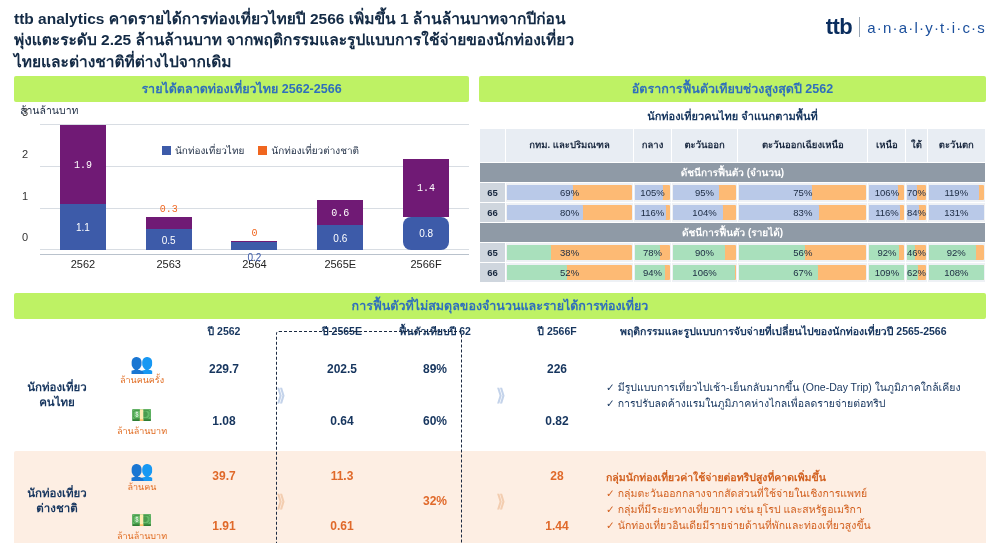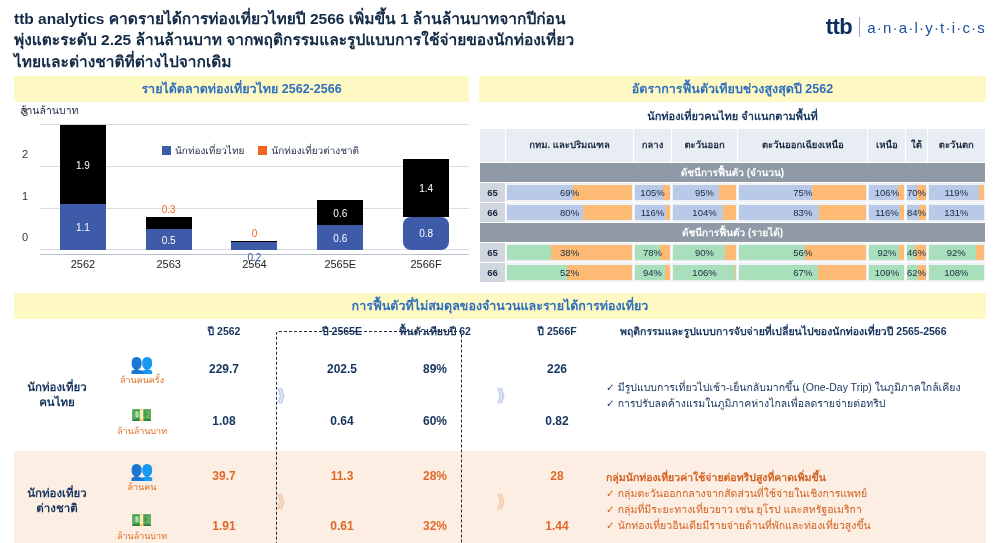--- a/index.html
+++ b/index.html
@@ -23,21 +23,21 @@
     max-width:760px;
   }
   .headline div { white-space:nowrap; }
   .logo { display:flex; align-items:center; gap:7px; padding-top:6px; }
   .logo-ttb { font-size:22px; font-weight:bold; color:#0a2d5e; letter-spacing:-0.5px; }
   .logo-bar { width:1px; height:20px; background:#9aa7b6; }
   .logo-an { font-size:15px; color:#1b4f9c; letter-spacing:1.2px; }
 
   
   .bar {
-    background:#fef9c3; color:#2f6fbc; text-align:center;
+    background:#bef264; color:#2f6fbc; text-align:center;
     font-size:12.5px; font-weight:bold; padding:3px 0; border-radius:2px;
   }
 
   
   .toprow { display:flex; gap:10px; padding:2px 14px 0 14px; }
   .panel-left { width:455px; }
   .panel-right { flex:1; }
 
   .chart-area { position:relative; height:160px; margin-top:6px; }
   .axis-label { font-size:10.5px; color:#1b2a41; margin-left:6px; }
@@ -47,21 +47,21 @@
   .sw-blue { background:#3d5ba9; }
   .sw-orange { background:#f0661f; }
 
   .plot { position:relative; height:125px; margin-left:26px; margin-top:2px; }
   .gridline { position:absolute; left:0; right:0; height:1px; background:#d8dde3; }
   .ytick { position:absolute; left:-18px; font-size:11px; color:#333; transform:translateY(-7px); }
   .bars { position:absolute; left:0; right:0; bottom:0; height:100%; display:flex; }
   .bargroup { flex:1; display:flex; flex-direction:column; justify-content:flex-end; align-items:center; position:relative; }
   .bar-seg { width:46px; position:relative; }
   .bar-blue { background:#3d5ba9; }
-  .bar-orange { background:#000000; }
+  .bar-orange { background:#701a75;font-family:Liberation Mono, monospace; }
   .seg-label { position:absolute; left:0; right:0; text-align:center; font-size:10px; color:#fff; top:50%; transform:translateY(-50%); }
   .seg-label.out { color:#f0661f; top:-13px; transform:none; }
   .seg-label.outb { color:#3d5ba9; top:auto; bottom:-13px; transform:none; }
   .xlabels { display:flex; margin-left:26px; margin-top:4px; border-top:1px solid #b9c2cc; padding-top:3px;}
   .xlabels div { flex:1; text-align:center; font-size:11px; color:#222; }
 
   
   .tbl-cap { text-align:center; font-size:11px; font-weight:bold; color:#16355e; margin:5px 0 3px; }
   table.recov { width:100%; border-collapse:collapse; font-size:9.5px; }
   table.recov th, table.recov td { border:1px solid #ffffff; text-align:center; padding:2px 1px; }
@@ -484,21 +484,20 @@
     <div class="c-2562">
       <div style="height:50px;line-height:50px;"><span class="numcell orange">39.7</span></div>
       <div style="height:50px;line-height:50px;"><span class="numcell orange">1.91</span></div>
     </div>
     <div class="c-arrow" style="color:#f3cdb0;">⟫</div>
     <div class="c-2565">
       <div style="height:50px;line-height:50px;"><span class="numcell orange">11.3</span></div>
       <div style="height:50px;line-height:50px;"><span class="numcell orange">0.61</span></div>
     </div>
     <div class="c-rec">
-      <div style="height:50px;line-height:50px;"><span class="numcell orange">28%</span></div>
       <div style="height:50px;line-height:50px;"><span class="numcell orange">32%</span></div>
     </div>
     <div class="c-arrow" style="color:#f3cdb0;">⟫</div>
     <div class="c-2566">
       <div style="height:50px;line-height:50px;"><span class="numcell orange">28</span></div>
       <div style="height:50px;line-height:50px;"><span class="numcell orange">1.44</span></div>
     </div>
     <div class="c-beh bullets orange">
       <div style="font-weight:bold;">กลุ่มนักท่องเที่ยวค่าใช้จ่ายต่อทริปสูงที่คาดเพิ่มขึ้น</div>
       <div>✓ กลุ่มตะวันออกกลางจากสัดส่วนที่ใช้จ่ายในเชิงการแพทย์</div>

